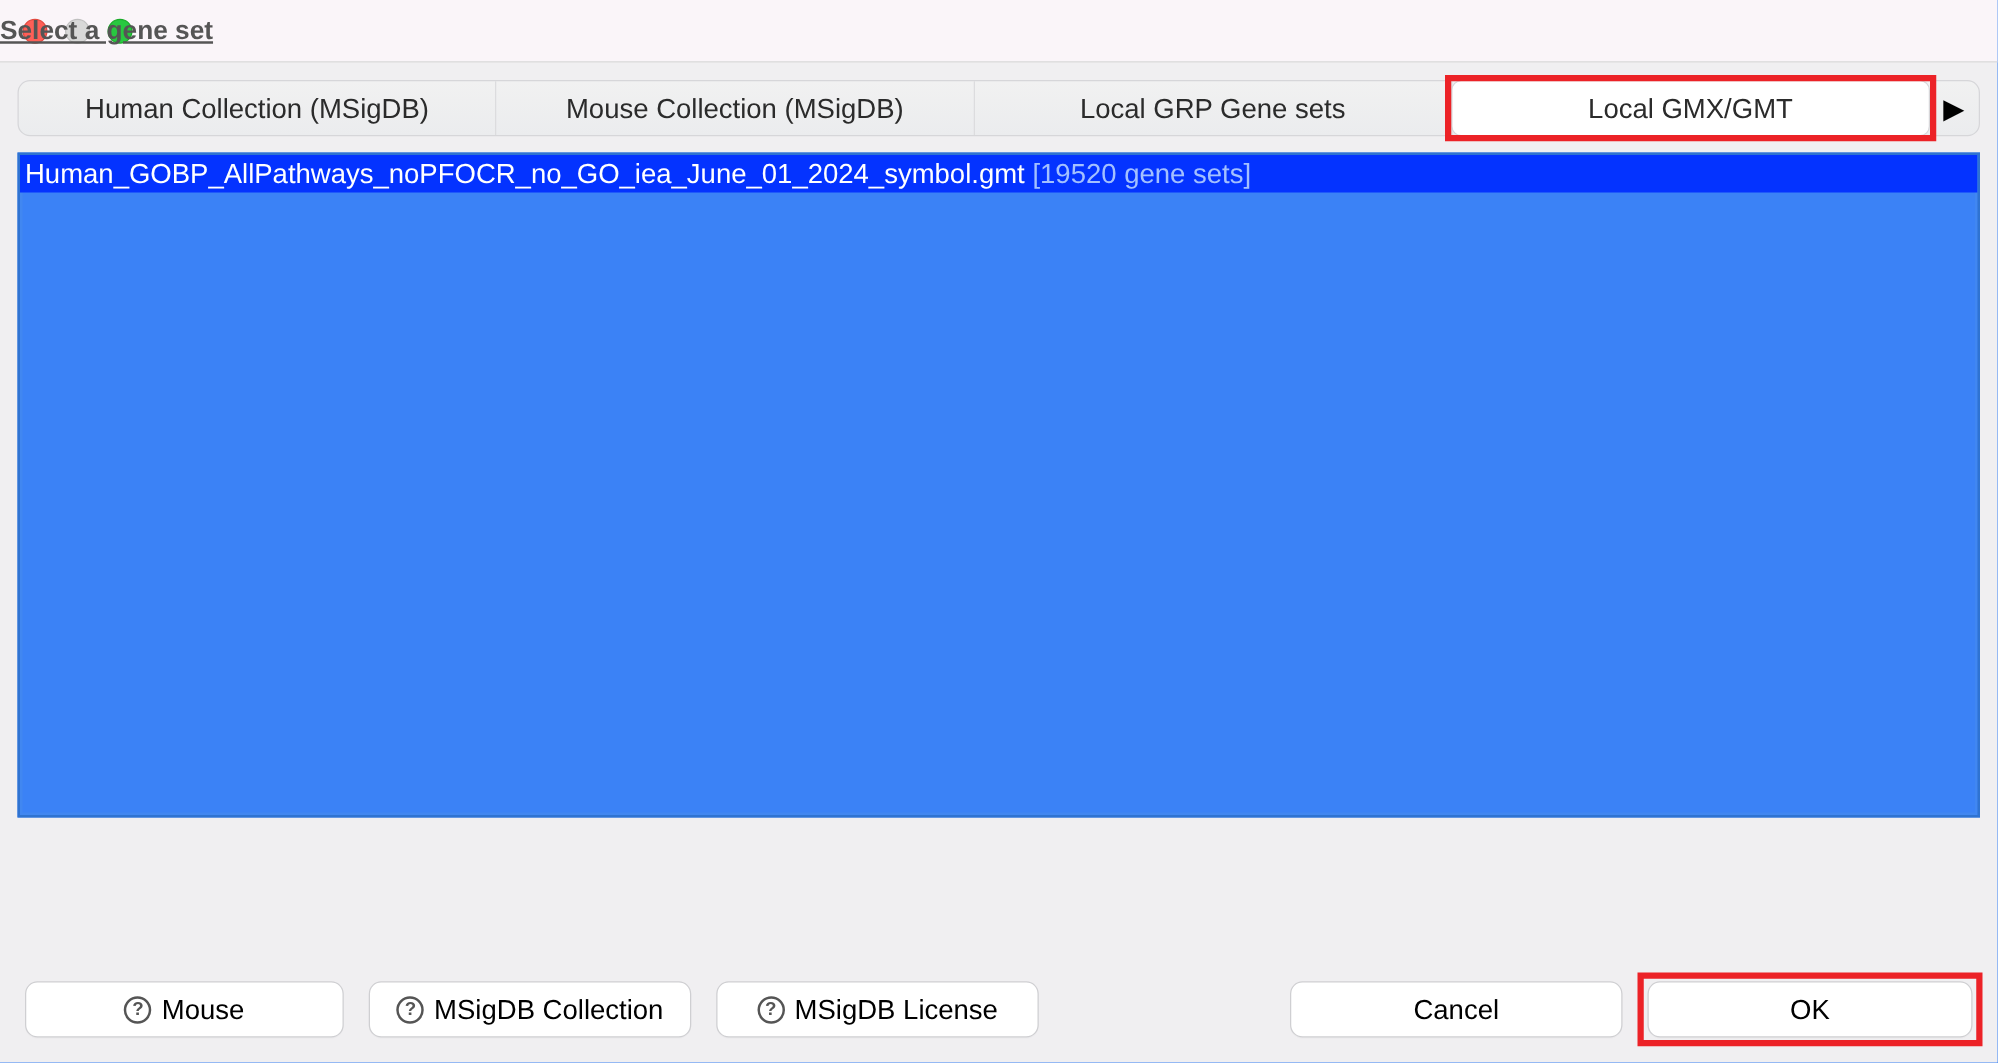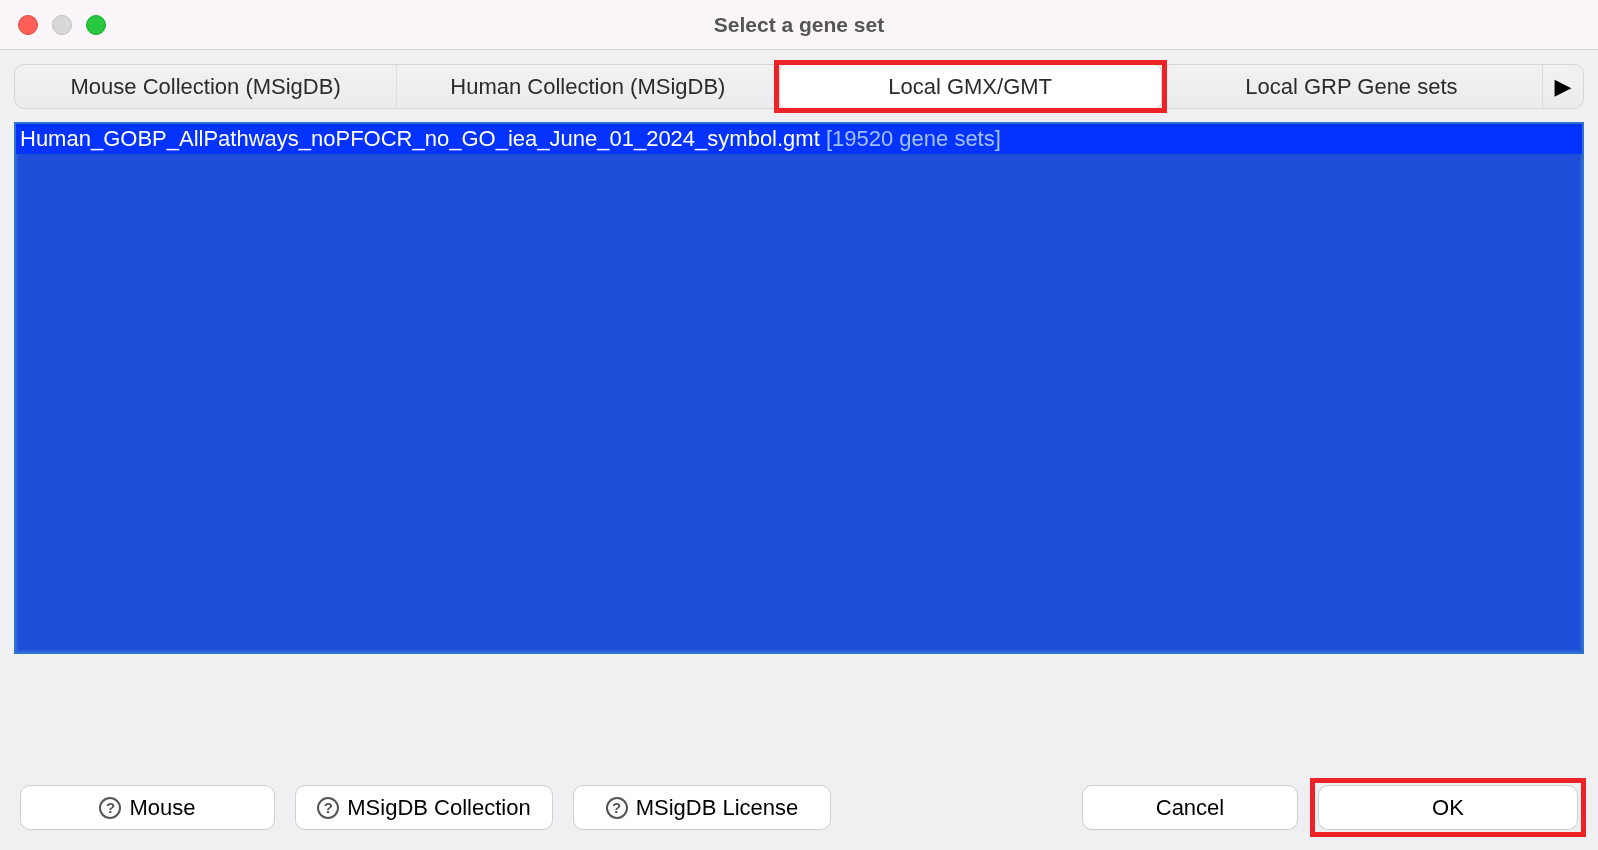--- a/index.html
+++ b/index.html
@@ -23,25 +23,25 @@
   gap: 14px;
   margin-left: 18px;
 }
 .tl { width: 20px; height: 20px; border-radius: 50%; }
 .tl-red { background: #ff5f57; border: 0.5px solid #e1493f; }
 .tl-yellow { background: #d8d8d8; border: 0.5px solid #c0c0c0; }
 .tl-green { background: #28c840; border: 0.5px solid #1aab29; }
 .title {
   position: absolute;
   left: 0; right: 0;
-  text-align: center;
   font-size: 21px;
   font-weight: 600;
   color: #555;
   pointer-events: none;
+  text-decoration: underline;
 }
 .content {
   padding: 14px 14px 0 14px;
 }
 .tabbar {
   display: flex;
   align-items: stretch;
   height: 45px;
   background: linear-gradient(#f1f1f1,#ebecee);
   border: 1px solid #d6d6d9;
@@ -76,21 +76,21 @@
   pointer-events: none;
 }
 .tab-overflow {
   width: 40px;
   display:flex; align-items:center; justify-content:center;
   font-size: 22px;
 }
 .listwrap {
   margin-top: 13px;
   border: 1px solid #7db1d8;
-  background: #1d4ed8;
+  background: #3b82f6;
   height: 532px;
   overflow: auto;
   box-shadow: inset 0 0 0 2px #5da1dd30;
 }
 .listwrap.focus { border: 2px solid #2f73d1; }
 .row {
   font-size: 22px;
   padding: 2px 4px;
   white-space: nowrap;
 }
@@ -143,30 +143,30 @@
     <div class="tl tl-red"></div>
     <div class="tl tl-yellow"></div>
     <div class="tl tl-green"></div>
   </div>
   <div class="title">Select a gene set</div>
 </div>
 
 <div class="content">
   <div class="tabbar">
     <div class="tab">
+      <span>Human Collection (MSigDB)</span>
+    </div>
+    <div class="tab">
       <span>Mouse Collection (MSigDB)</span>
     </div>
     <div class="tab">
-      <span>Human Collection (MSigDB)</span>
+      <span>Local GRP Gene sets</span>
     </div>
     <div class="tab active highlight">
       <span>Local GMX/GMT</span>
-    </div>
-    <div class="tab">
-      <span>Local GRP Gene sets</span>
     </div>
     <div class="tab-overflow">
       <span>▶</span>
     </div>
   </div>
 
   <div class="listwrap focus">
     <div class="row selected">
       <span>Human_GOBP_AllPathways_noPFOCR_no_GO_iea_June_01_2024_symbol.gmt</span>
       <span class="count">[19520 gene sets]</span>
@@ -181,21 +181,21 @@
   </div>
   <div class="btn medium">
     <span class="qicon">?</span>
     <span>MSigDB Collection</span>
   </div>
   <div class="btn small">
     <span class="qicon">?</span>
     <span>MSigDB License</span>
   </div>
   <div class="spacer"></div>
-  <div class="btn" style="width:216px">
+  <div class="btn" style="width:266px">
     <span>Cancel</span>
   </div>
   <div class="btn-ok-wrap">
     <div class="btn" style="width:260px">
       <span>OK</span>
     </div>
   </div>
 </div>
 
 </body></html>

